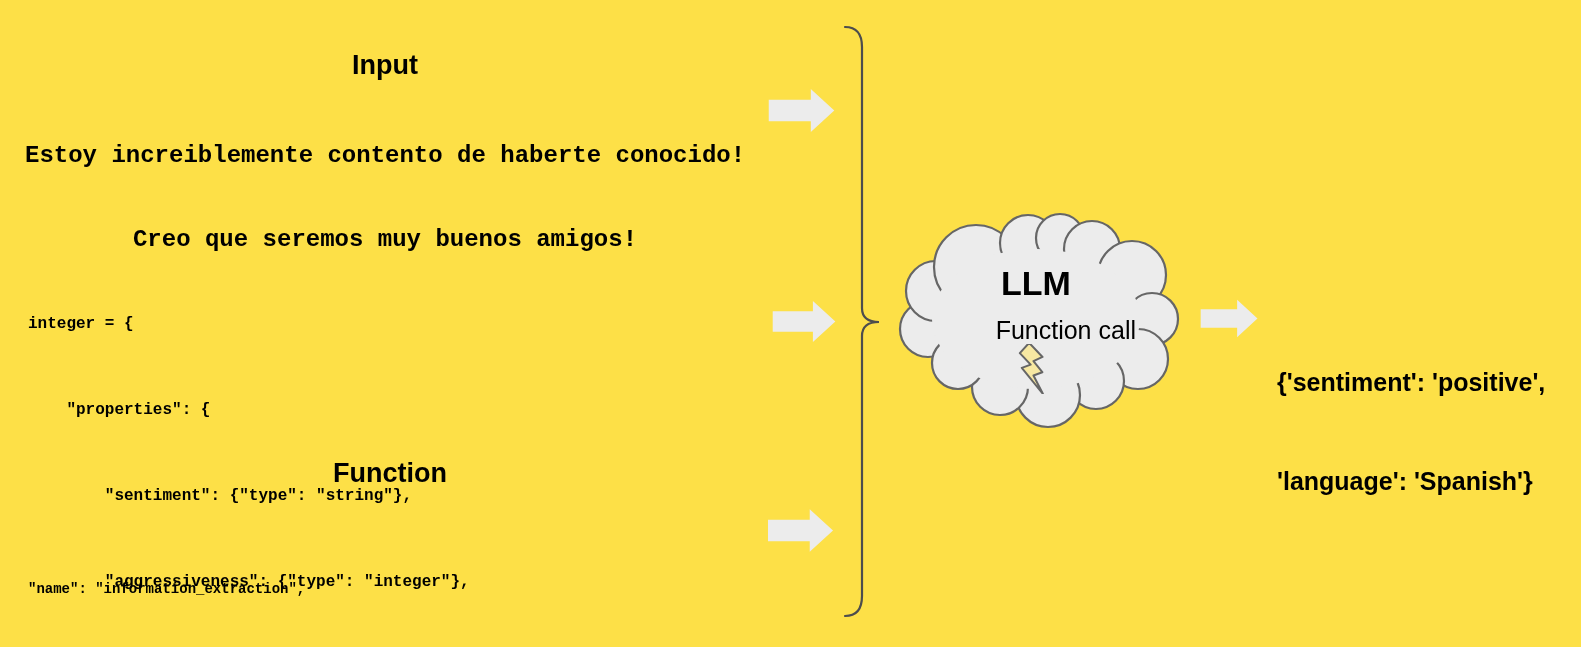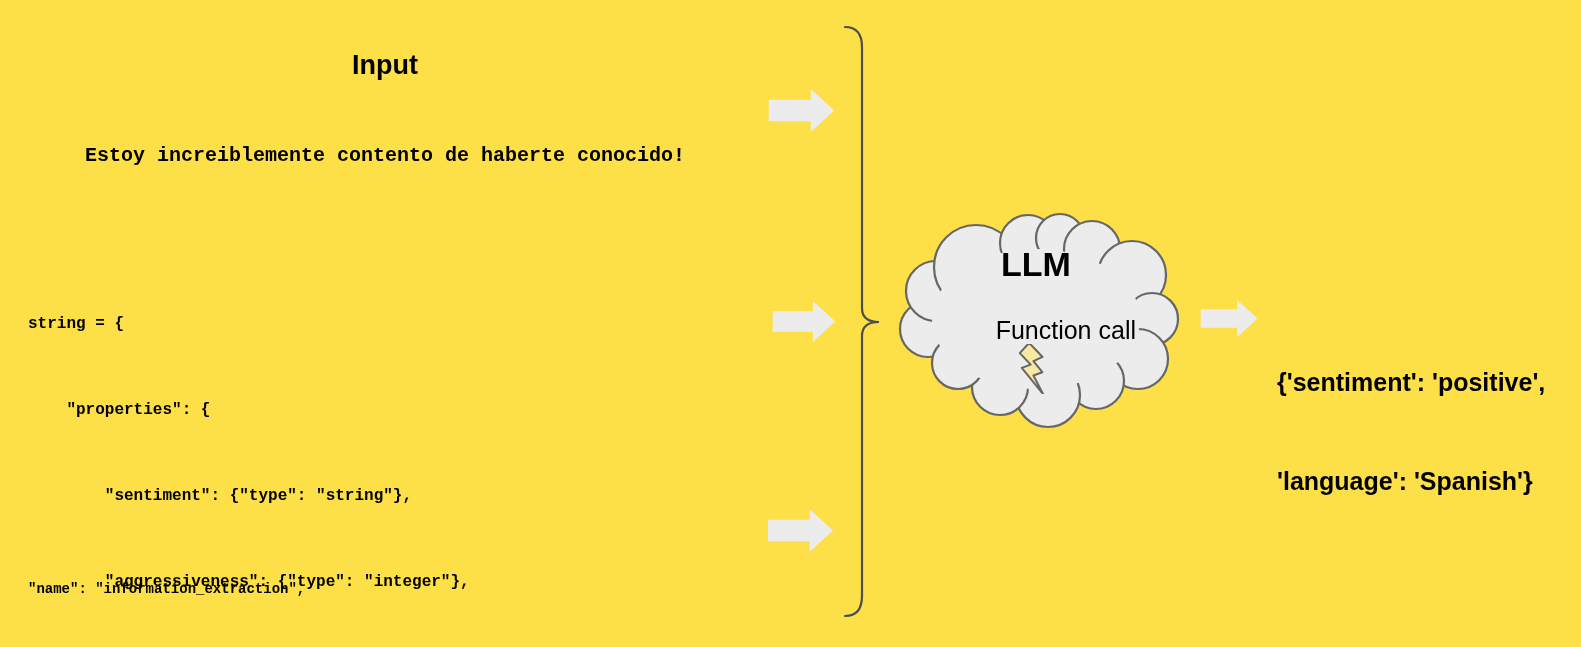--- a/index.html
+++ b/index.html
@@ -27,33 +27,33 @@
     font-weight: 700;
     font-size: 27px;
     text-align: center;
     white-space: pre;
   }
   .mono {
     font-family: "Liberation Mono", monospace;
     font-weight: 700;
     white-space: pre;
   }
-  .input-text { left: 25px; top: 86px; width: 720px; font-size: 20px; line-height: 28px; text-align: center; }
+  .input-text { left: 25px; top: 86px; width: 720px; font-size: 24px; line-height: 28px; text-align: center; }
   .schema-code { left: 28px; top: 253px; font-size: 16px; line-height: 28.6px; }
   .function-code { left: 28px; top: 489px; font-size: 14px; line-height: 40px; }
   .output-text {
     left: 1277px; top: 300px;
     font-family: "Liberation Sans", sans-serif;
     font-weight: 700;
     font-size: 25px;
     line-height: 33px;
     white-space: pre;
   }
   .llm-title {
-    left: 936px; top: 245px; width: 200px;
+    left: 936px; top: 264px; width: 200px;
     font-family: "Liberation Sans", sans-serif;
     font-weight: 700; font-size: 34px; text-align: center;
   }
   .llm-subtitle {
     left: 936px; top: 316px; width: 200px;
     font-family: "Liberation Sans", sans-serif;
     font-weight: 400; font-size: 25px; text-align: right;
   }
   .arrow-shape { fill: var(--arrow); }
   .bump { fill: var(--cloud-fill); stroke: var(--cloud-stroke); stroke-width: 2.2; }
@@ -62,31 +62,33 @@
   .bolt-shape { fill: var(--bolt-fill); stroke: var(--bolt-stroke); stroke-width: 2; stroke-linejoin: round; }
 </style>
 </head>
 <body>
 
 <div class="canvas">
 
   <div class="abs section-title" style="left:25px; top:50px; width:720px;">Input</div>
   <div class="abs mono input-text">
     <div>Estoy increiblemente contento de haberte conocido!</div>
+    <div>Creo que seremos muy buenos amigos!</div>
   </div>
 
   <div class="abs mono schema-code">
-    <div>string = {</div>
+    <div>integer = {</div>
     <div>    "properties": {</div>
     <div>        "sentiment": {"type": "string"},</div>
     <div>        "aggressiveness": {"type": "integer"},</div>
     
     
   </div>
 
+  <div class="abs section-title" style="left:25px; top:458px; width:730px;">Function</div>
   <div class="abs mono function-code">
     <div>"name": "information_extraction",</div>
     
     
   </div>
 
   <svg class="abs" style="left:768px; top:88px;" width="68" height="45" viewBox="0 0 68 46">
     <polygon class="arrow-shape" points="0,12 43,12 43,1 67,23 43,45 43,34 0,34"></polygon>
   </svg>
   <svg class="abs" style="left:771px; top:300px;" width="67" height="43" viewBox="0 0 68 46">

